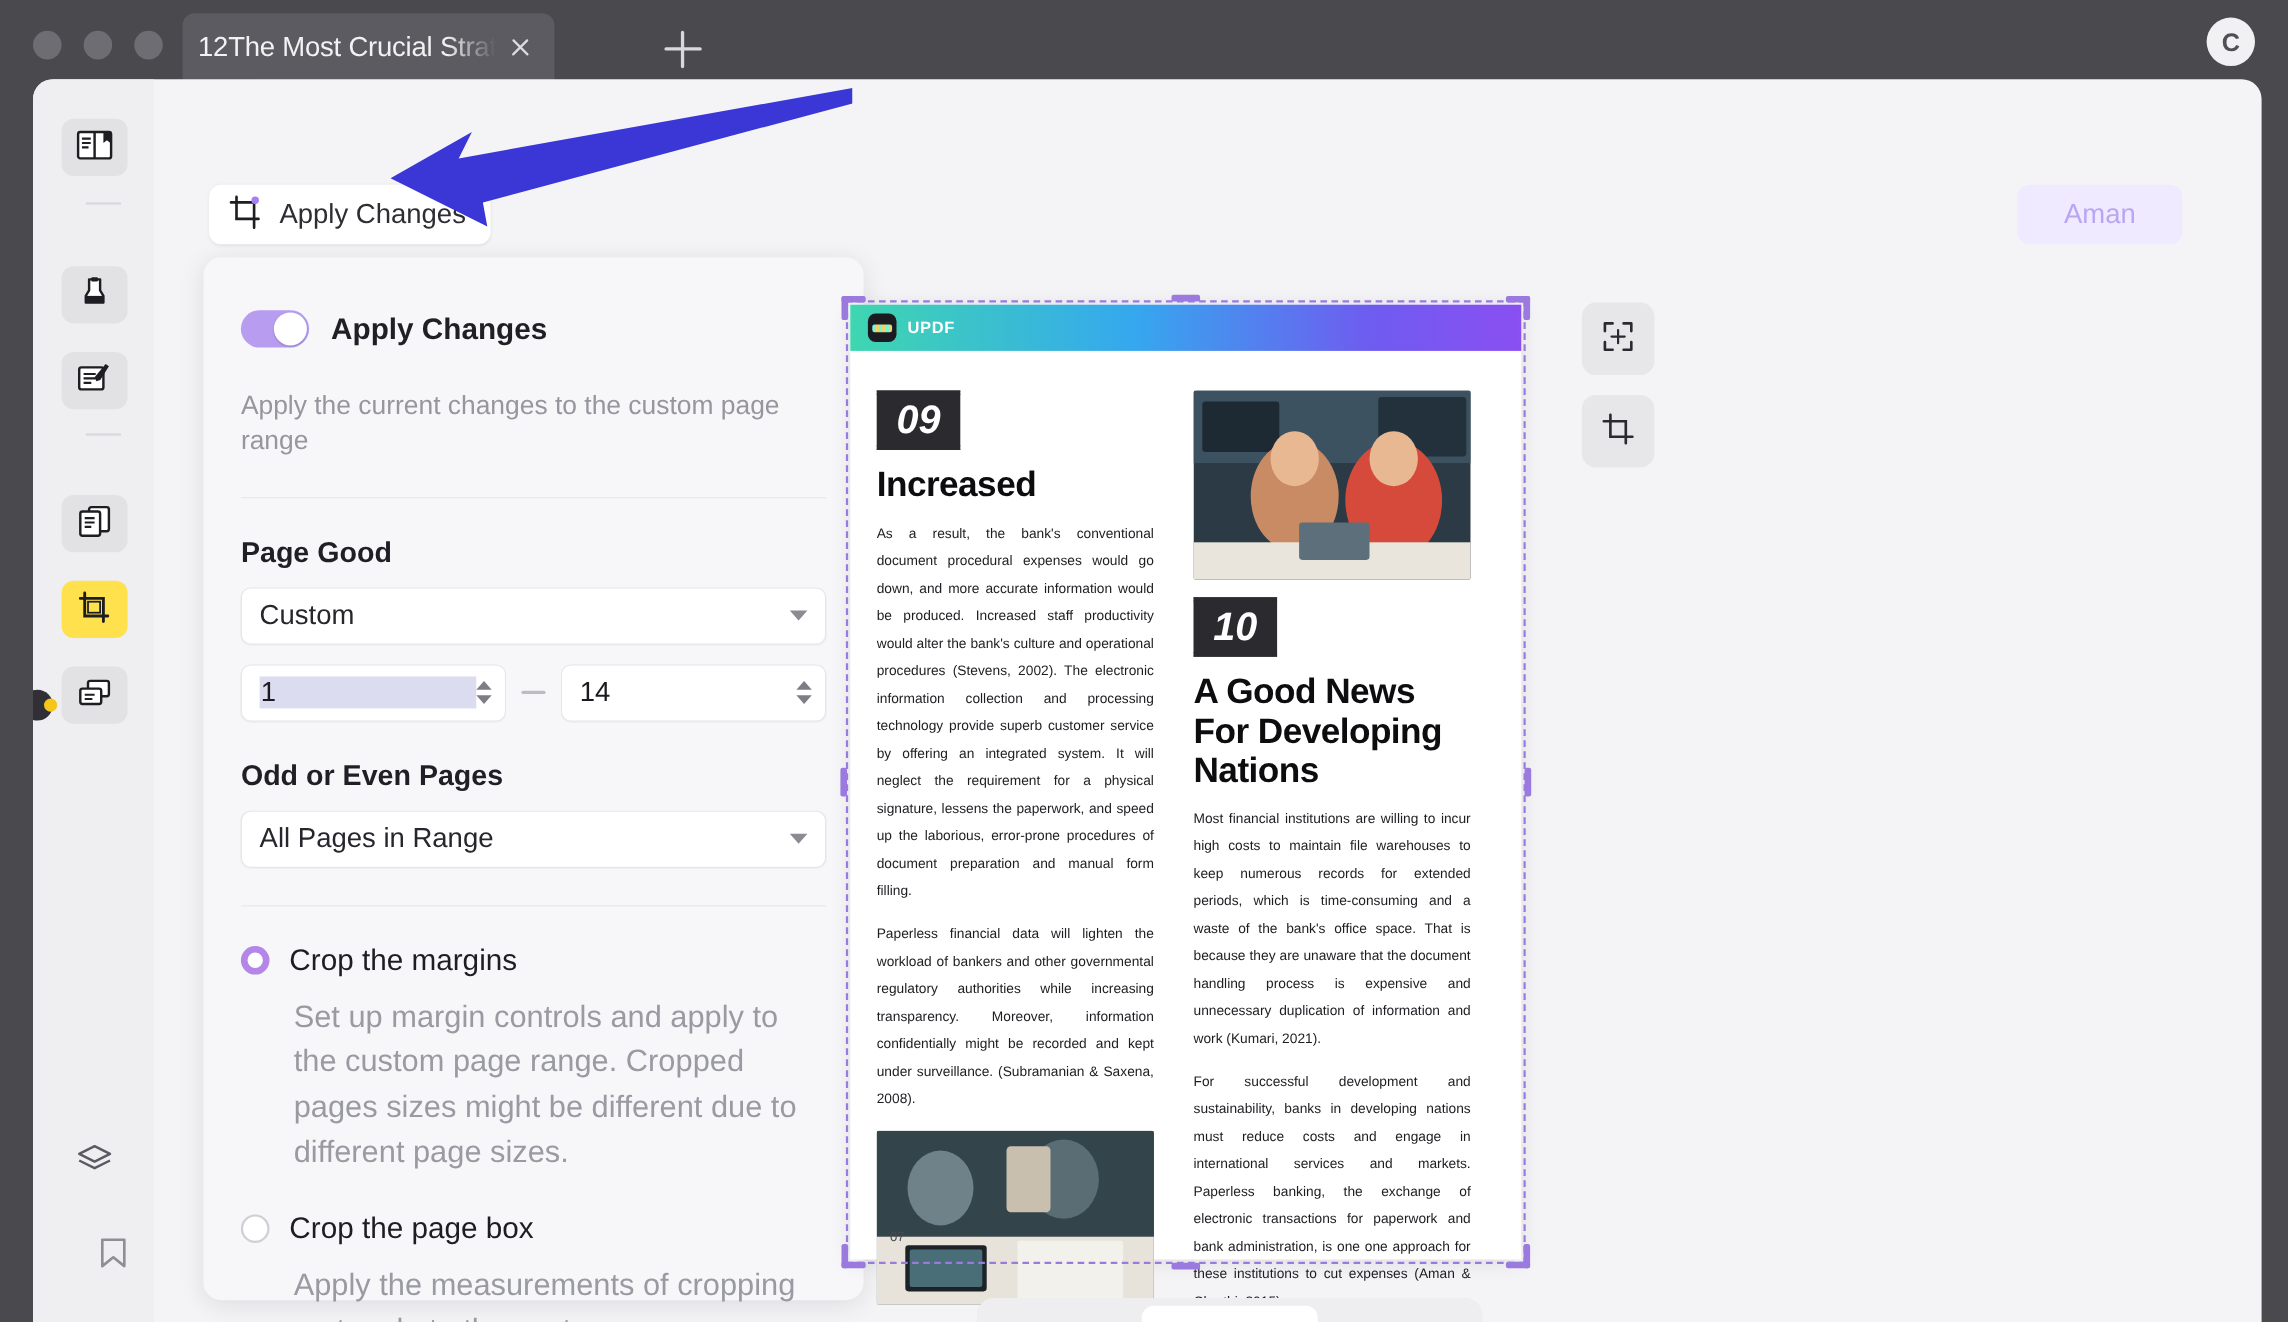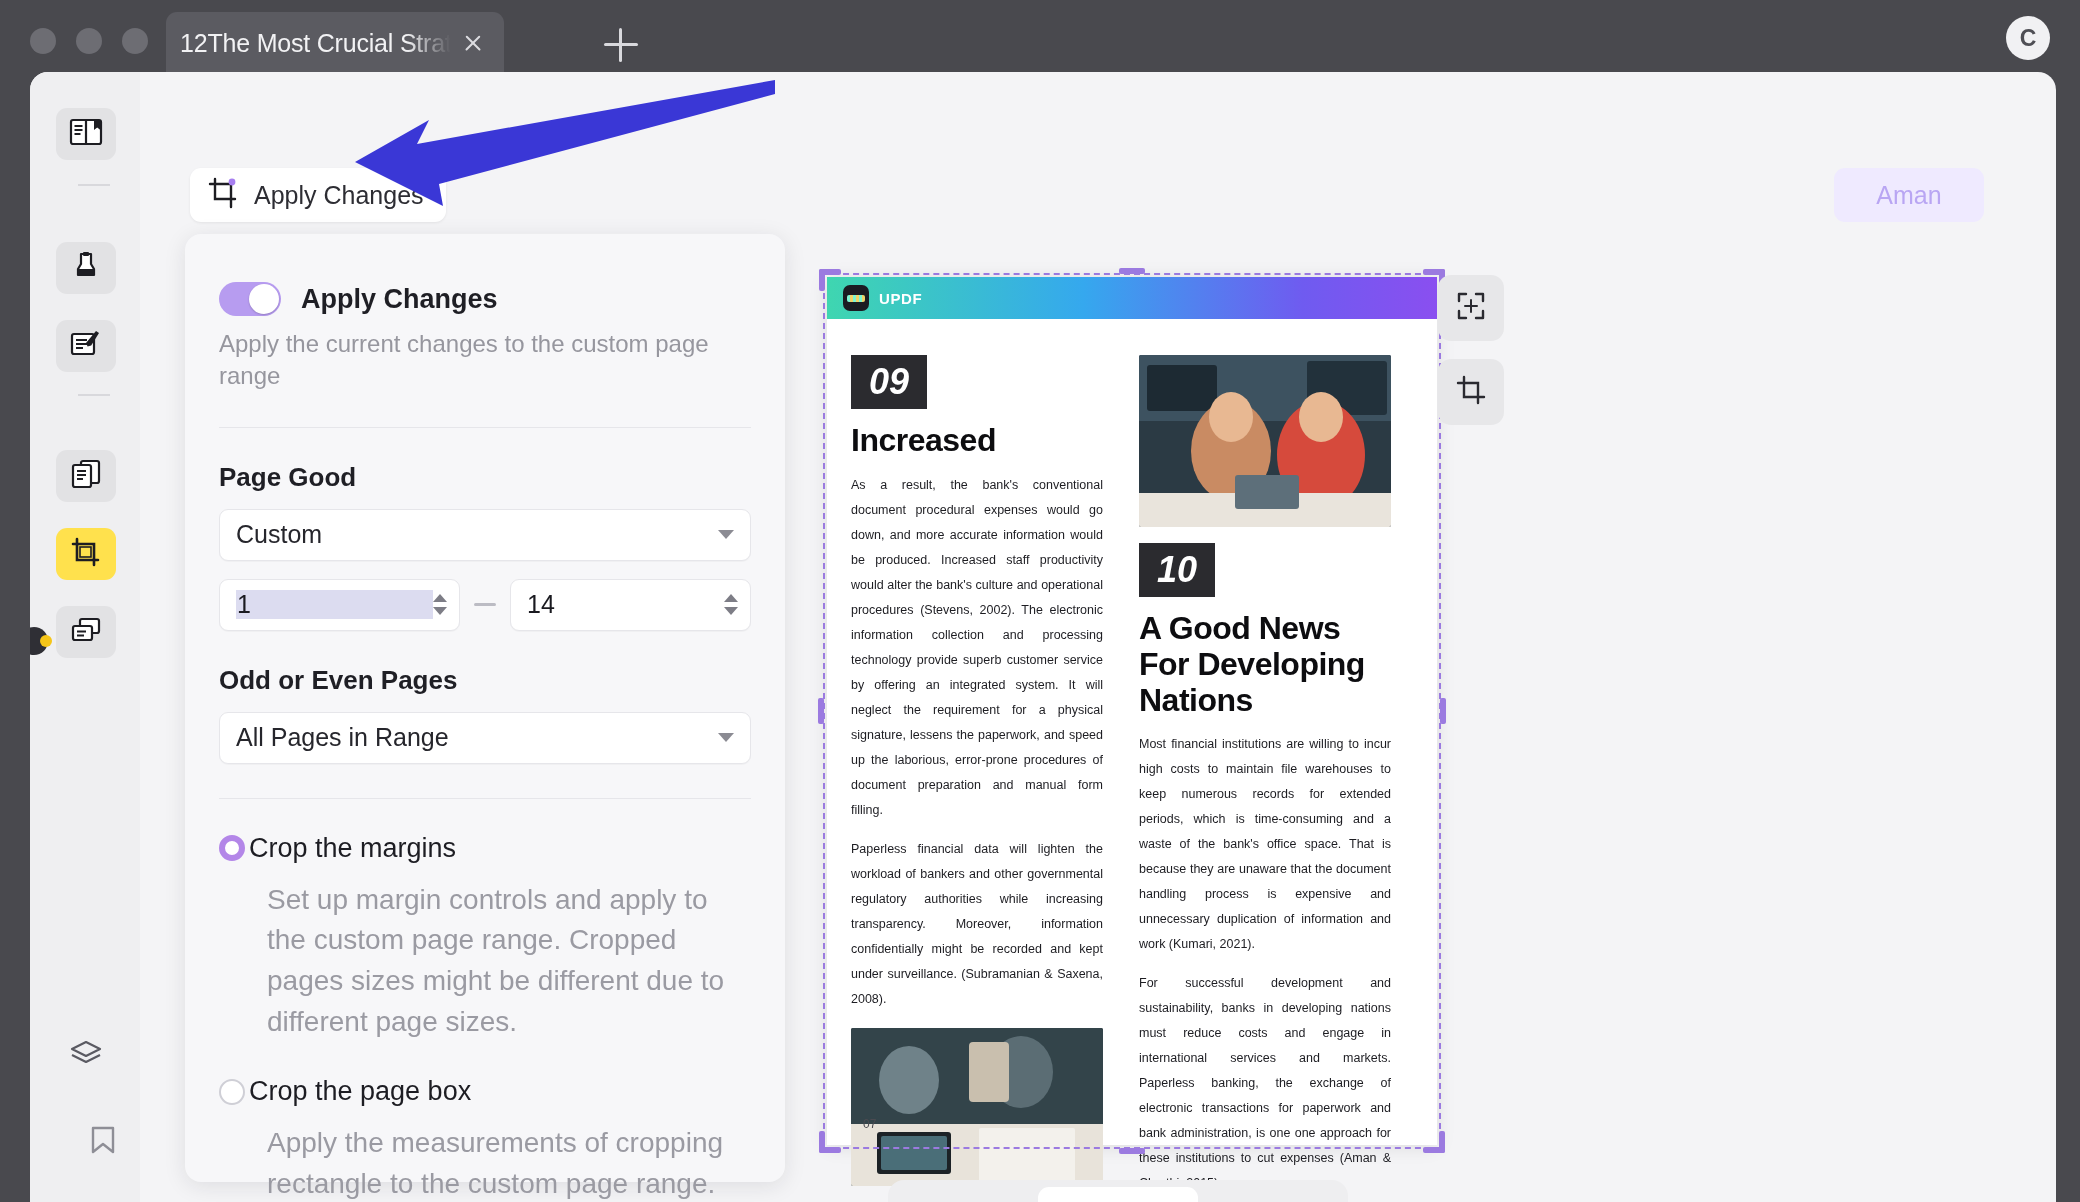--- a/index.html
+++ b/index.html
@@ -90,21 +90,21 @@
   .row-toggle { display:flex; align-items:center; gap:20px; margin-top:14px; }
   .toggle {
     width:62px; height:34px; border-radius:17px; background:#b79cf0; position:relative;
     cursor:pointer; flex:none;
   }
   .toggle .knob {
     position:absolute; right:2px; top:2px; width:30px; height:30px; border-radius:50%;
     background:#fff; box-shadow:0 1px 2px rgba(0,0,0,.2);
   }
   .panel-title { font-size:27px; font-weight:600; color:#1f1f25; }
-  .panel-desc { margin-top:12px; font-size:24px; line-height:1.35; color:#96969e; }
+  .panel-desc { margin-top:37px; font-size:24px; line-height:1.35; color:#96969e; }
   .divider { height:1px; background:#e6e6ea; margin:34px 0 0 0; }
 
   .section-label { font-size:26px; font-weight:600; color:#1f1f25; margin:34px 0 16px; }
 
   .select {
     height:52px; background:#fff; border:1px solid #e6e6ea; border-radius:9px;
     display:flex; align-items:center; padding:0 16px; cursor:pointer;
     box-shadow:0 1px 1px rgba(0,0,0,.03);
   }
   .select .val { font-size:25px; color:#26262c; flex:1; }
@@ -120,31 +120,31 @@
     box-shadow:0 1px 1px rgba(0,0,0,.03);
   }
   .spin .num { font-size:25px; color:#1a1a20; flex:1; }
   .spin .num.sel { background:#dcdcf0; padding:0 1px; }
   .arrows { display:flex; flex-direction:column; gap:5px; cursor:pointer; }
   .ar-up { width:0;height:0;border-left:7px solid transparent;border-right:7px solid transparent;border-bottom:8px solid #7d7d86; }
   .ar-dn { width:0;height:0;border-left:7px solid transparent;border-right:7px solid transparent;border-top:8px solid #7d7d86; }
   .dash { width:22px; height:3px; background:#bcbcc4; border-radius:2px; }
 
   .radio-block { margin-top:10px; }
-  .radio-row { display:flex; align-items:center; gap:4px; }
+  .radio-row { display:flex; align-items:center; gap:18px; }
   .radio {
     width:26px; height:26px; border-radius:50%; border:6px solid #b386e8; background:#fff;
     flex:none; cursor:pointer;
   }
   .radio.off { border:2.5px solid #cfcfd6; background:#fff; }
   .radio-label { font-size:27px; color:#1d1d23; }
   .radio-desc { margin:16px 0 0 48px; font-size:28px; line-height:1.45; color:#9a9aa2; }
 
   
-  #preview { position:absolute; left:797px; top:205px; width:610px; height:868px; }
+  #preview { position:absolute; left:743px; top:205px; width:610px; height:868px; }
   .page { position:absolute; inset:0; background:#fff; box-shadow:0 2px 18px rgba(0,0,0,.10); }
   .croprect {
     position:absolute; left:-4px; top:-4px; right:-4px; bottom:-4px;
     border:2px dashed #9b7ae0; pointer-events:none;
   }
   .handle { position:absolute; background:#9b7ae0; border-radius:2px; }
   .hdr {
     position:absolute; left:0; top:0; right:0; height:42px;
     background:linear-gradient(90deg,#3fd6b0 0%,#35a8ee 42%,#6f5bf0 78%,#8a4ff0 100%);
     display:flex; align-items:center; padding-left:16px; gap:10px;

